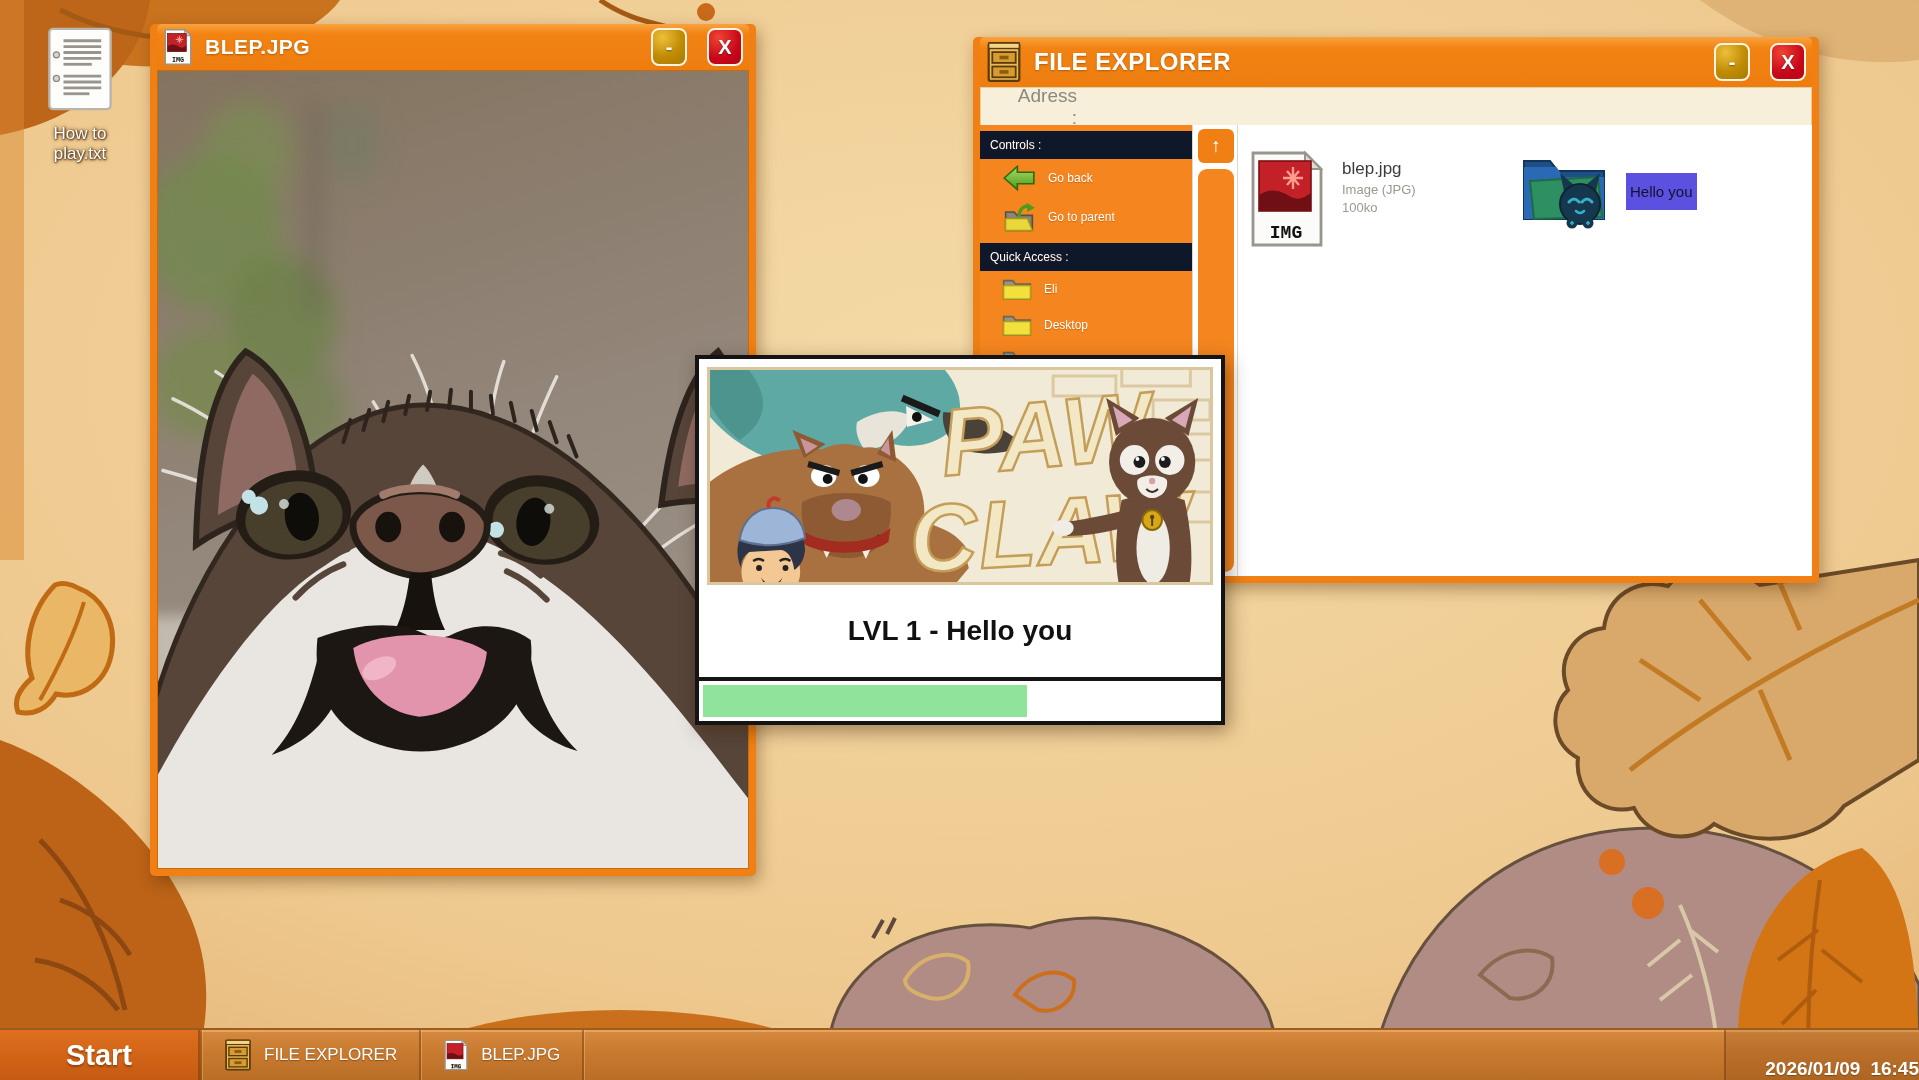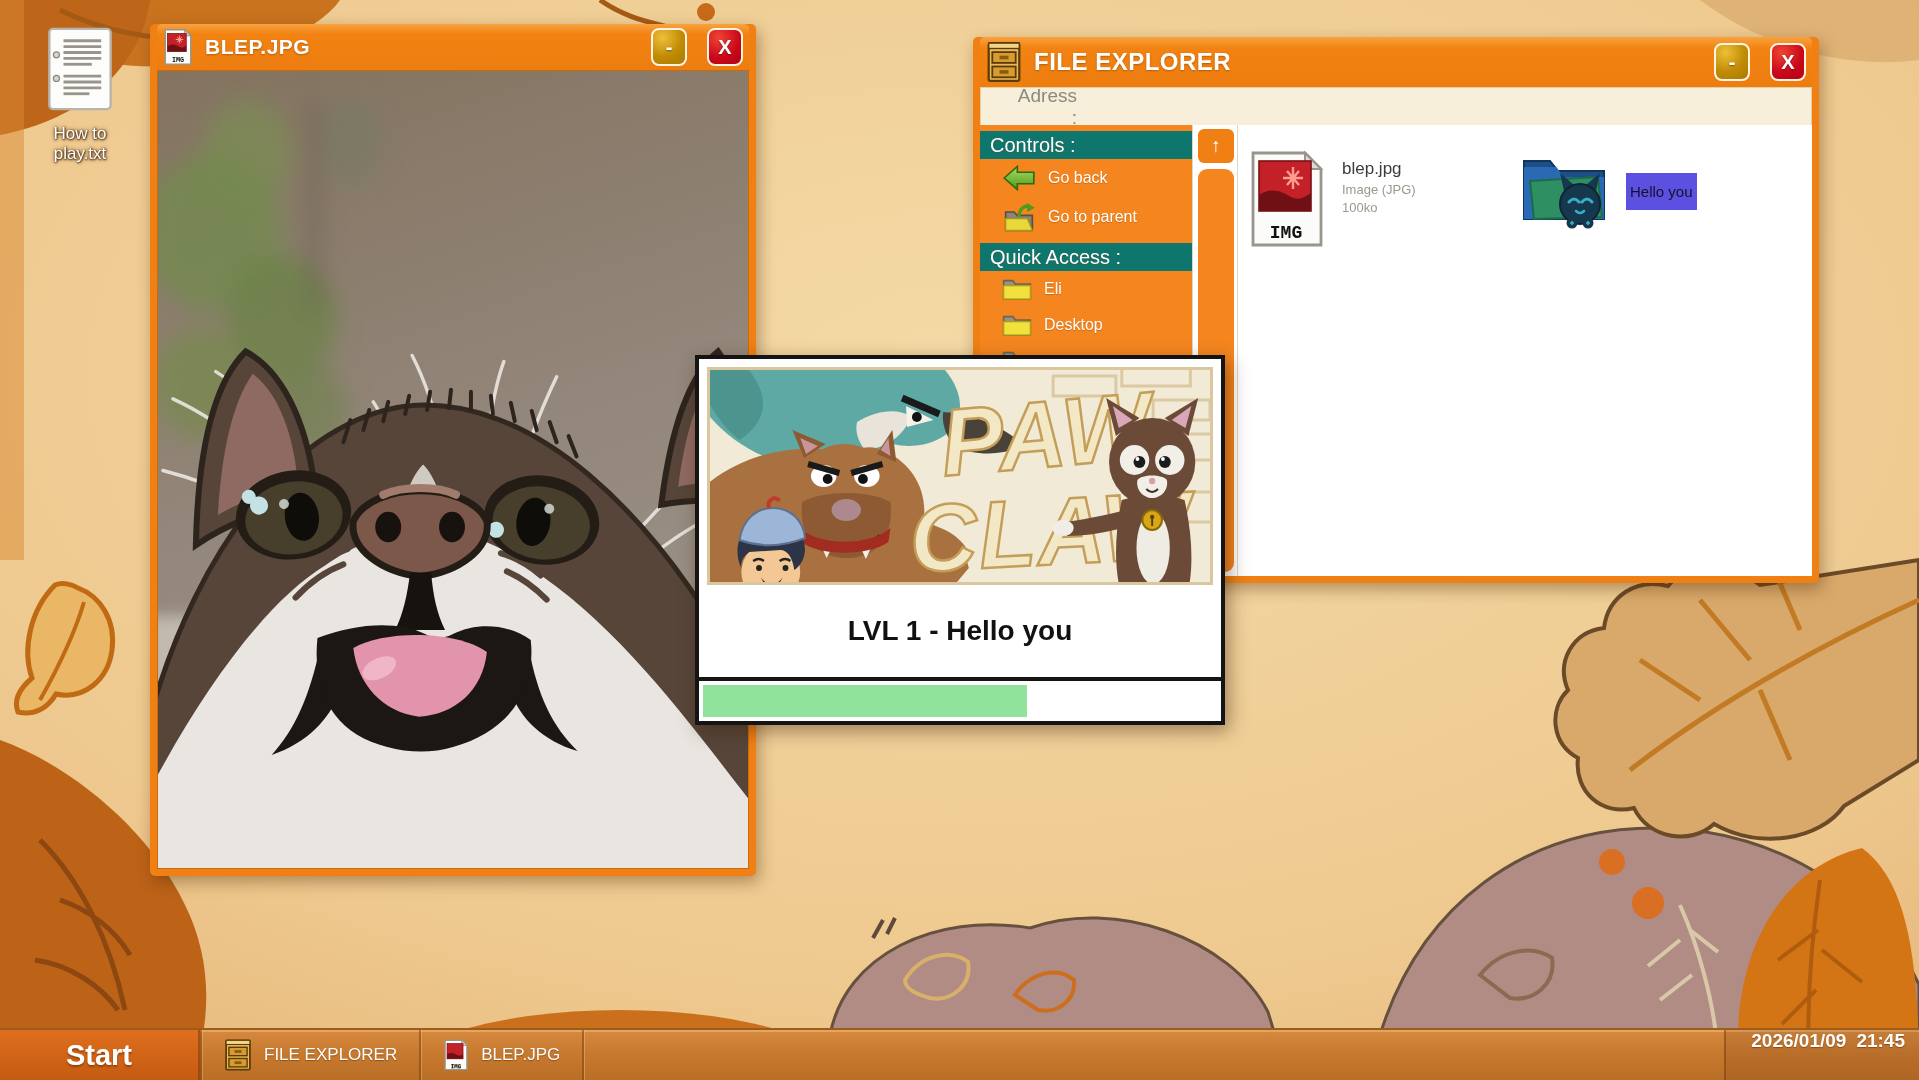--- a/index.html
+++ b/index.html
@@ -43,24 +43,24 @@
   #explorer-window .titlebar{height:50px;}
   #explorer-window .title-text{font-size:24px;}
   .address-row{height:38px;background:#f8efda;display:flex;align-items:center;gap:8px;
                padding:0 10px 0 0;border:1px solid #e3cf9f;border-bottom:none;}
   .address-label{width:96px;text-align:right;color:#8a887f;font-size:19px;padding-left:35px;}
   .address-input{flex:1;height:28px;background:#fff;border:1px solid #a9a499;
                  display:flex;align-items:center;padding:0 8px;font-size:15px;color:#3a3a38;}
   .address-input b{font-weight:bold;}
   .explorer-body{display:flex;height:calc(100% - 50px - 38px);}
   .sidebar{width:212px;background:#f5861f;overflow:hidden;position:relative;}
-  .side-header{background:#0f766e;color:#fff;font-size:20px;height:28px;line-height:28px;
+  .side-header{background:#0f172a;color:#fff;font-size:12px;height:28px;line-height:28px;
                padding-left:10px;margin-top:6px;text-shadow:0 1px 1px rgba(120,60,0,.4);}
   .side-item{display:flex;align-items:center;gap:12px;padding:5px 0 5px 22px;color:#fff;
-             font-size:16px;cursor:pointer;text-shadow:0 1px 1px rgba(120,60,0,.4);}
+             font-size:12px;cursor:pointer;text-shadow:0 1px 1px rgba(120,60,0,.4);}
   .scroll-col{width:46px;background:#fff;border-left:1px solid #e0d6c2;border-right:1px solid #e0d6c2;
               position:relative;}
   .scroll-up{position:absolute;left:5px;top:4px;width:36px;height:34px;background:#f08014;
              border-radius:6px;color:#fff;font-size:19px;font-weight:bold;display:flex;
              align-items:center;justify-content:center;cursor:pointer;}
   .scroll-thumb{position:absolute;left:5px;top:44px;bottom:4px;width:36px;background:#f5861f;
                 border-radius:9px;cursor:grab;}
   .file-area{flex:1;background:#fff;position:relative;}
   .file-entry{position:absolute;display:flex;align-items:flex-start;gap:14px;cursor:pointer;}
   .file-meta{padding-top:10px;}
@@ -85,22 +85,22 @@
            border-top:2px solid #9c5c1b;box-shadow:inset 0 2px 0 #e5a55f;
            display:flex;align-items:stretch;}
   .start-btn{width:200px;display:flex;align-items:center;justify-content:center;
              background:linear-gradient(#df6f1e,#c55a12);color:#fff;font-weight:bold;
              font-size:29px;cursor:pointer;text-shadow:0 2px 2px rgba(90,40,0,.5);
              border-right:2px solid rgba(120,60,10,.55);text-align:right;}
   .tb-sep{width:2px;background:rgba(120,60,10,.5);box-shadow:1px 0 0 rgba(255,210,150,.35);}
   .task-item{display:flex;align-items:center;gap:12px;padding:0 22px;color:#fff;
              font-size:17px;cursor:pointer;text-shadow:0 1px 1px rgba(90,40,0,.5);}
   .tb-spacer{flex:1;}
-  .clock{width:195px;display:flex;align-items:flex-start;justify-content:flex-end;gap:10px;
-         padding-right:14px;background:rgba(90,45,5,.12);border-left:2px solid rgba(120,60,10,.5);
+  .clock{width:195px;display:flex;align-items:flex-end;justify-content:flex-end;gap:10px;
+         background:rgba(90,45,5,.12);border-left:2px solid rgba(120,60,10,.5);
          color:#fff;font-weight:bold;font-size:19px;text-shadow:0 1px 1px rgba(90,40,0,.5);}
 </style>
 </head>
 <body>
 
 <div id="stage">
 
   <svg id="wallpaper" viewBox="0 0 1919 1080" preserveAspectRatio="none">
     <defs>
       <radialGradient id="bgGrad" cx="0.5" cy="0.35" r="0.95">
@@ -514,17 +514,17 @@
         <path d="M6,24 C12,20 17,22 22,25 C26,27 29,25 31,23 L31,31 L6,31 Z" fill="#701015"></path>
         <text x="20" y="45" font-size="9" font-weight="bold" font-family="Liberation Mono, monospace" fill="#111" text-anchor="middle">IMG</text>
       </svg>
       <span>BLEP.JPG</span>
     </div>
     <div class="tb-sep"></div>
 
     <div class="tb-spacer"></div>
     <div class="clock">
       <span>2026/01/09</span>
-      <span>21:45</span>
+      <span>16:45</span>
     </div>
   </div>
 
 </div>
 
 </body></html>

